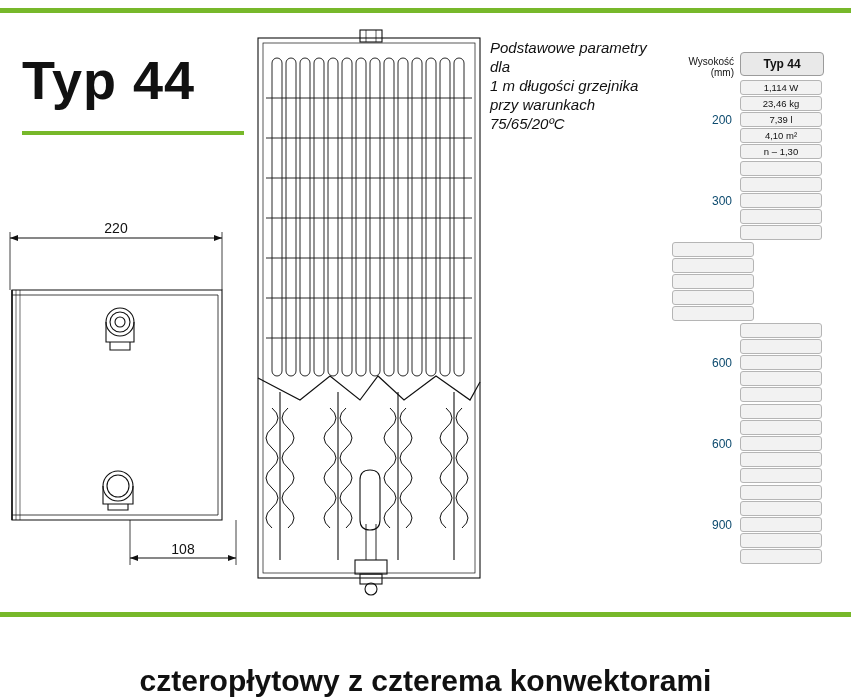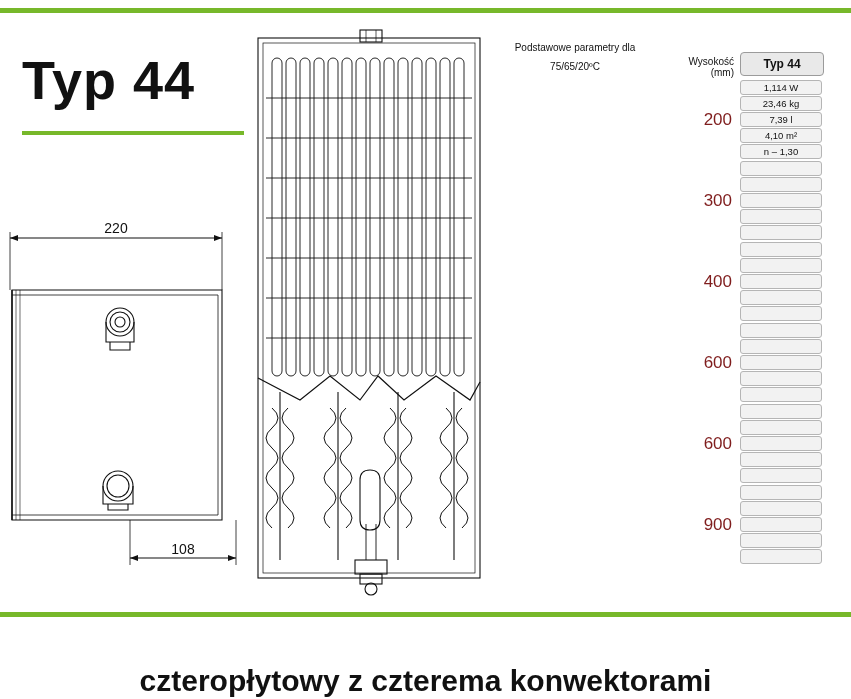--- a/index.html
+++ b/index.html
@@ -58,24 +58,25 @@
     text-align: center;
     font-size: 30px;
     font-weight: bold;
     color: #111;
     margin-top: 36px;
   }
   .params {
     position: absolute;
     left: 490px; top: 38px;
     width: 170px;
-    text-align: center;
-    font-size: 10px;
+    text-align: left;
+    font-size: 15px;
     color: #111;
     line-height: 19px;
+    font-style: italic;
   }
   .svg-area {
     position: absolute;
     left: 0; top: 0;
     width: 851px; height: 699px;
     pointer-events: none;
   }
   
   .table-wrap {
     position: absolute;
@@ -115,22 +116,22 @@
   }
   .grp {
     position: relative;
     display: flex;
     margin-bottom: 2px;
   }
   .grp-label {
     width: 68px;
     text-align: left;
     padding-right: 8px;
-    font-size: 17px;
-    color: #7f1d1d;
+    font-size: 12px;
+    color: #0c4a6e;
     box-sizing: border-box;
     display: flex;
     align-items: center;
     justify-content: flex-end;
   }
   .grp-cells {
     width: 82px;
     display: flex;
     flex-direction: column;
     gap: 1px;
@@ -158,20 +159,22 @@
   <div class="rule-top"></div>
   <div class="rule-bottom"></div>
 
   <div class="title-block">
     <div class="title-text">Typ 44</div>
   </div>
   <div class="title-underline"></div>
 
   <div class="params">
     <div>Podstawowe parametry dla</div>
+    <div>1 m długości grzejnika</div>
+    <div>przy warunkach</div>
     <div>75/65/20ºC</div>
   </div>
 
   <svg class="svg-area" viewBox="0 0 851 699">
     <g stroke="#111" fill="none" stroke-width="1.1">
 
       <g>
 
         <line x1="10" y1="238" x2="222" y2="238"></line>
         <path d="M10 238 l8 -3 l0 6 z" fill="#111" stroke="none"></path>
@@ -298,21 +301,20 @@
           <div class="grp-label">300</div>
           <div class="grp-cells">
             <div class="cell empty"></div>
             <div class="cell empty"></div>
             <div class="cell empty"></div>
             <div class="cell empty"></div>
             <div class="cell empty"></div>
           </div>
         </div>
         <div class="grp">
-          <div class="grp-label">400</div>
           <div class="grp-cells">
             <div class="cell empty"></div>
             <div class="cell empty"></div>
             <div class="cell empty"></div>
             <div class="cell empty"></div>
             <div class="cell empty"></div>
           </div>
         </div>
         <div class="grp">
           <div class="grp-label">600</div>

